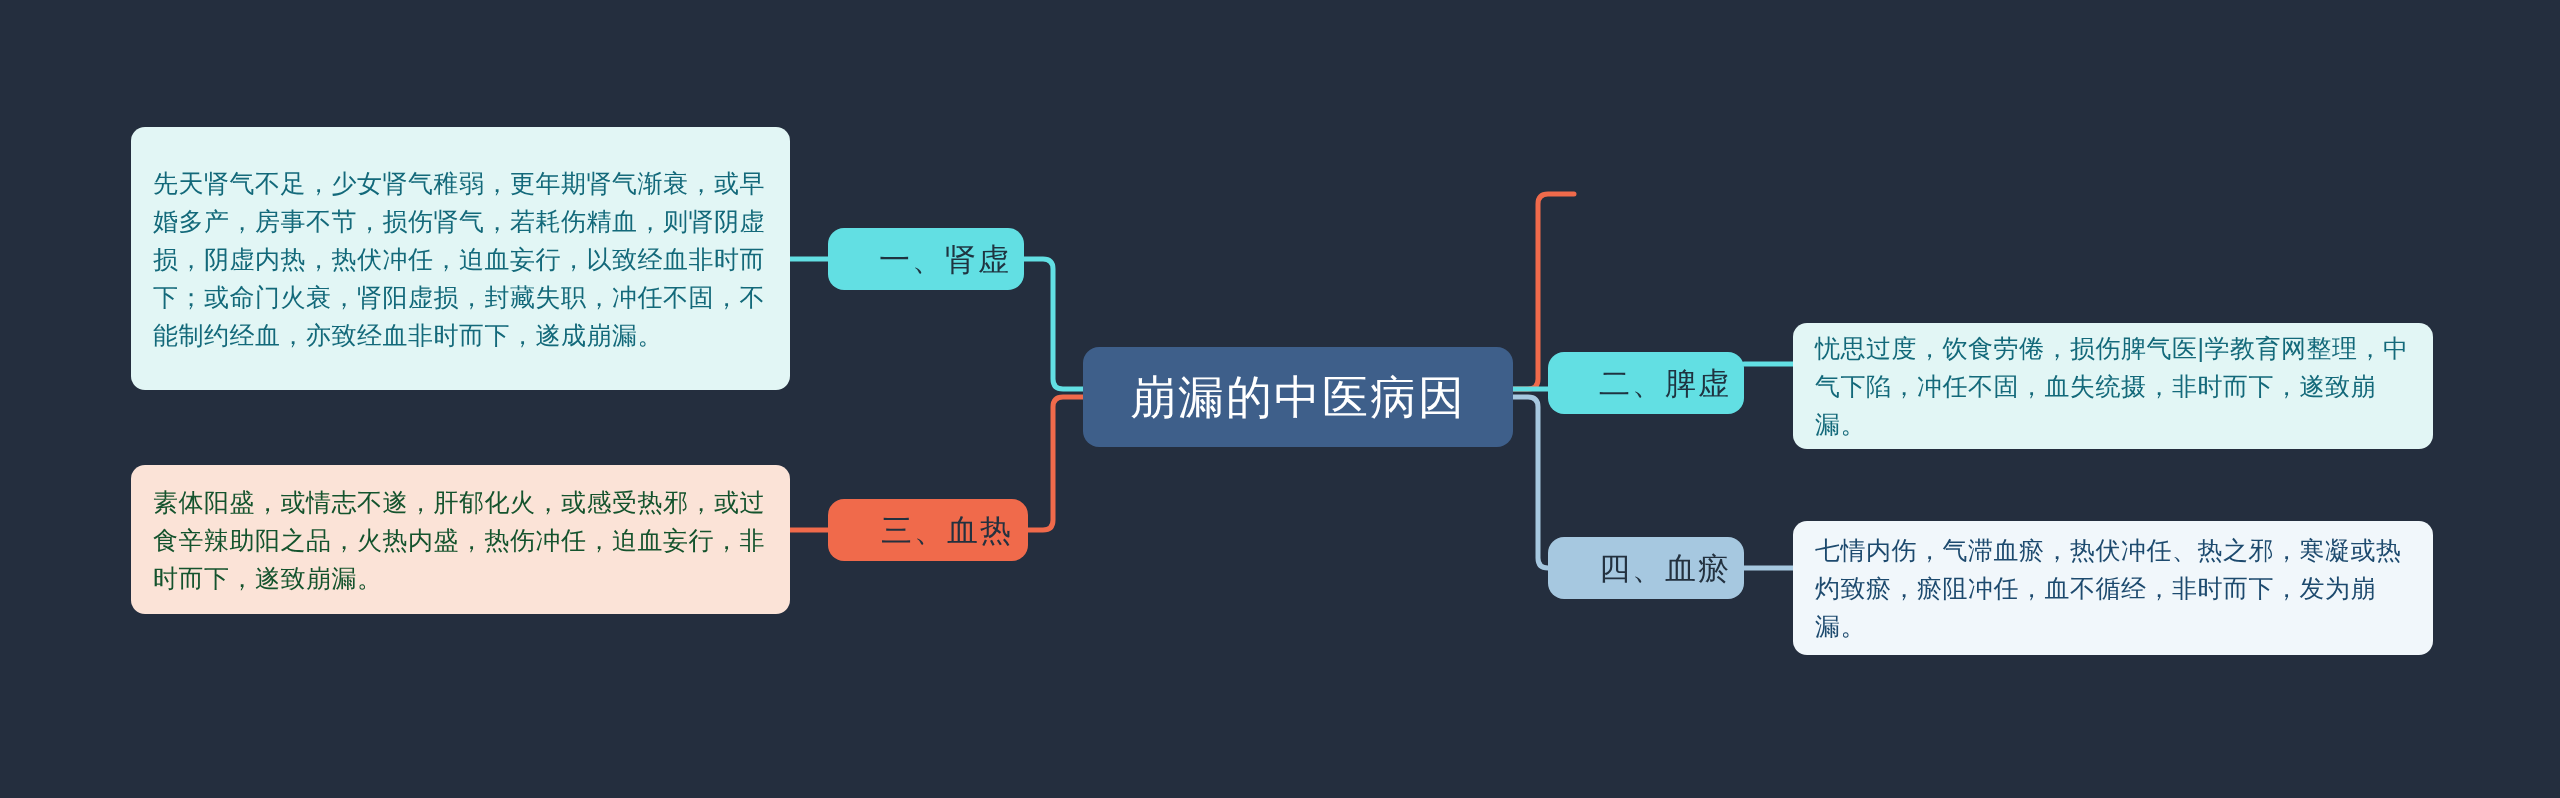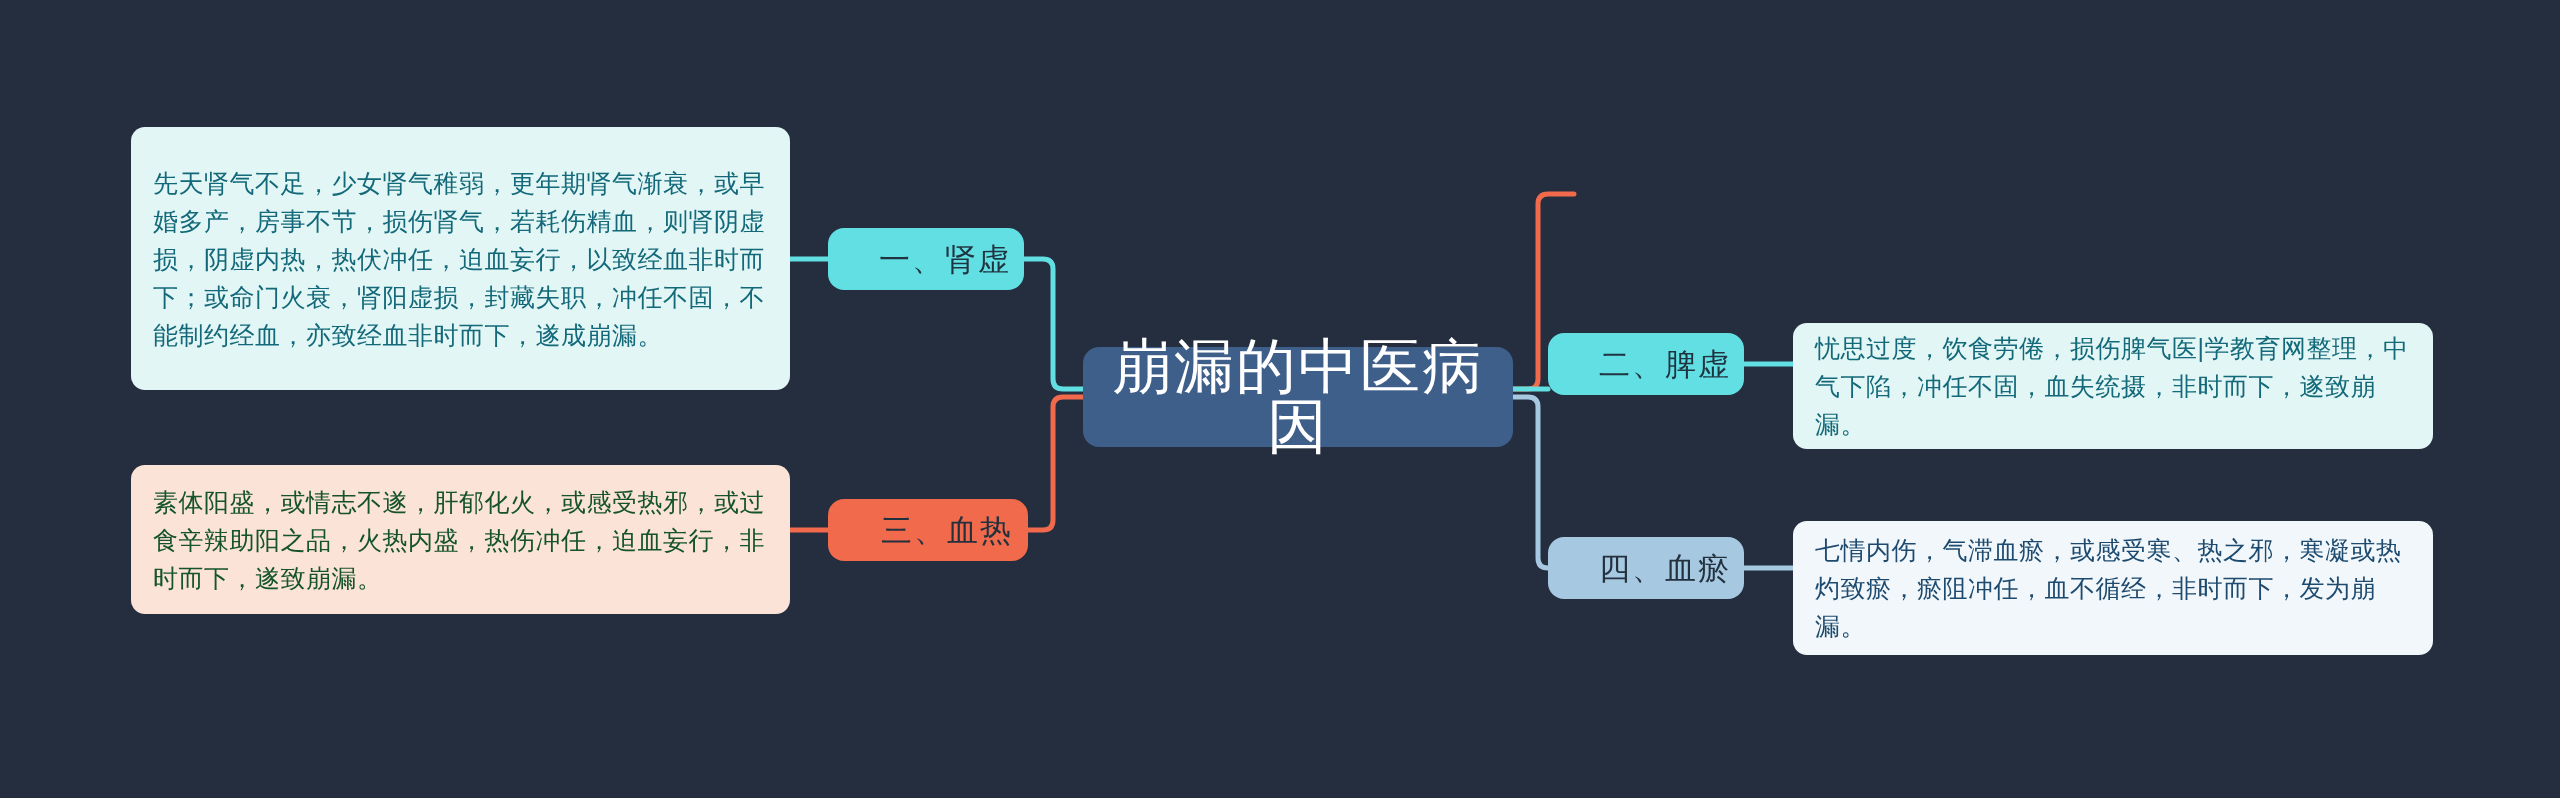--- a/index.html
+++ b/index.html
@@ -44,21 +44,21 @@
     left: 1083px;
     top: 347px;
     width: 430px;
     height: 100px;
     background: #3e5f8a;
     border-radius: 16px;
     justify-content: center;
   }
   .root .txt {
     color: #ffffff;
-    font-size: 60px;
+    font-size: 46px;
     letter-spacing: 2px;
     text-align: center;
     line-height: 1;
   }
 
   
   .pill {
     justify-content: center;
     border-radius: 16px;
     padding-left: 38px;
@@ -99,21 +99,21 @@
   }
   .pill-title .txt {
     color: #23313f;
     font-size: 31px;
     letter-spacing: 1px;
     text-align: left;
   }
 
   .pill-pi {          
     left: 1548px;
-    top: 333px;
+    top: 352px;
     width: 196px;
     height: 62px;
     background: #62dfe3;
   }
   .pill-pi .txt { color: #1f3340; }
 
   .pill-yu {          
     left: 1548px;
     top: 537px;
     width: 196px;
@@ -229,16 +229,16 @@
 
   <div class="node pill pill-yu">
     <span class="txt">四、血瘀</span>
   </div>
 
   <div class="tbox tbox-pi">
     <span class="txt">忧思过度，饮食劳倦，损伤脾气医|学教育网整理，中气下陷，冲任不固，血失统摄，非时而下，遂致崩漏。</span>
   </div>
 
   <div class="tbox tbox-yu">
-    <span class="txt">七情内伤，气滞血瘀，或感受寒、热之邪，寒凝或热灼致瘀，瘀阻冲任，血不循经，非时而下，发为崩漏。</span>
+    <span class="txt">七情内伤，气滞血瘀，热伏冲任、热之邪，寒凝或热灼致瘀，瘀阻冲任，血不循经，非时而下，发为崩漏。</span>
   </div>
 
 </div>
 
 </body></html>

